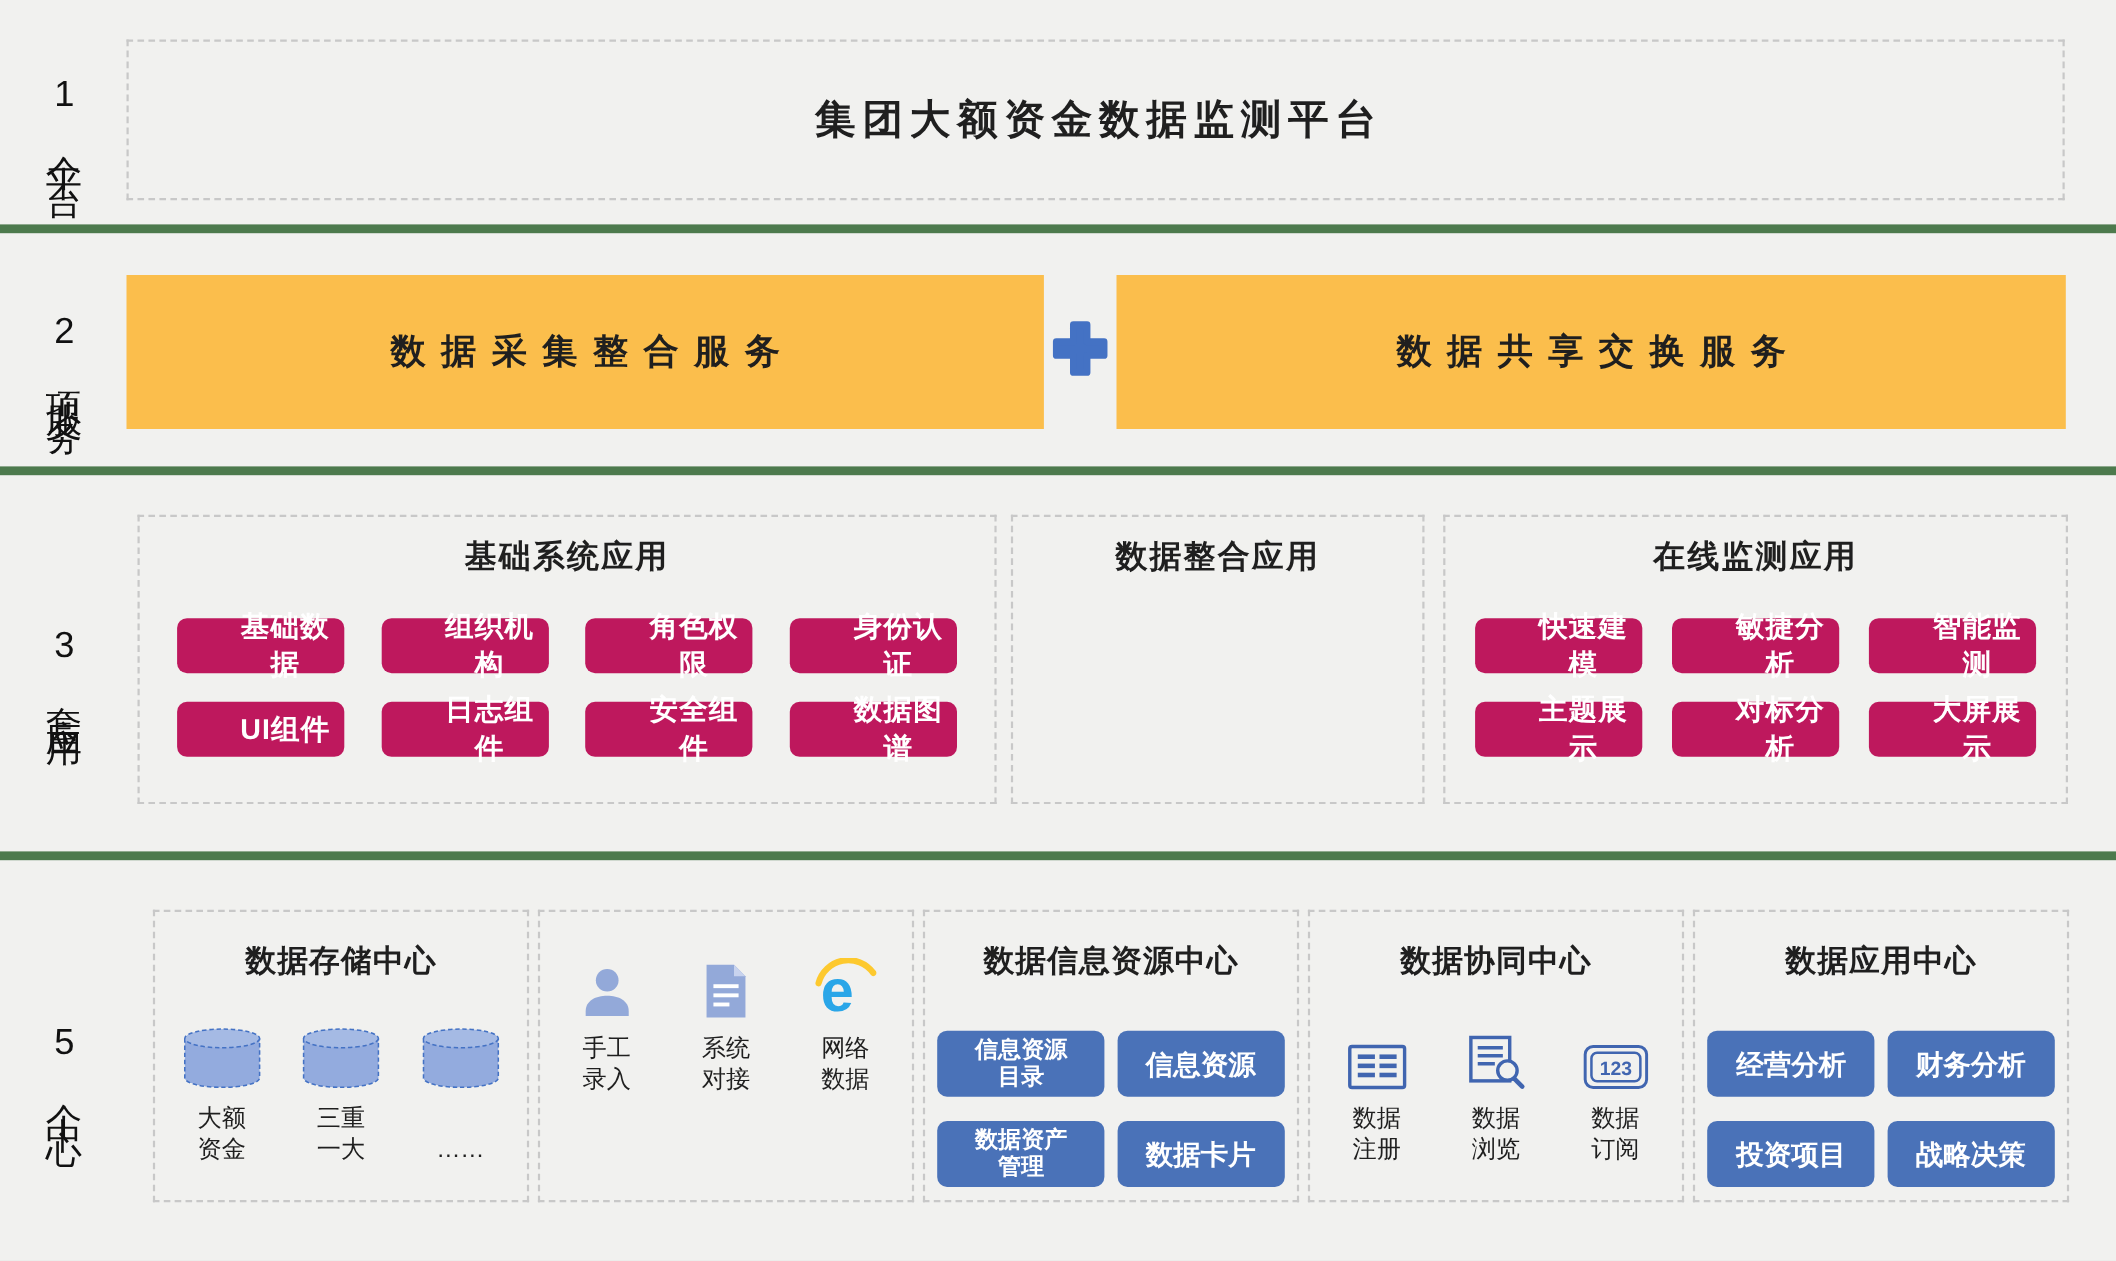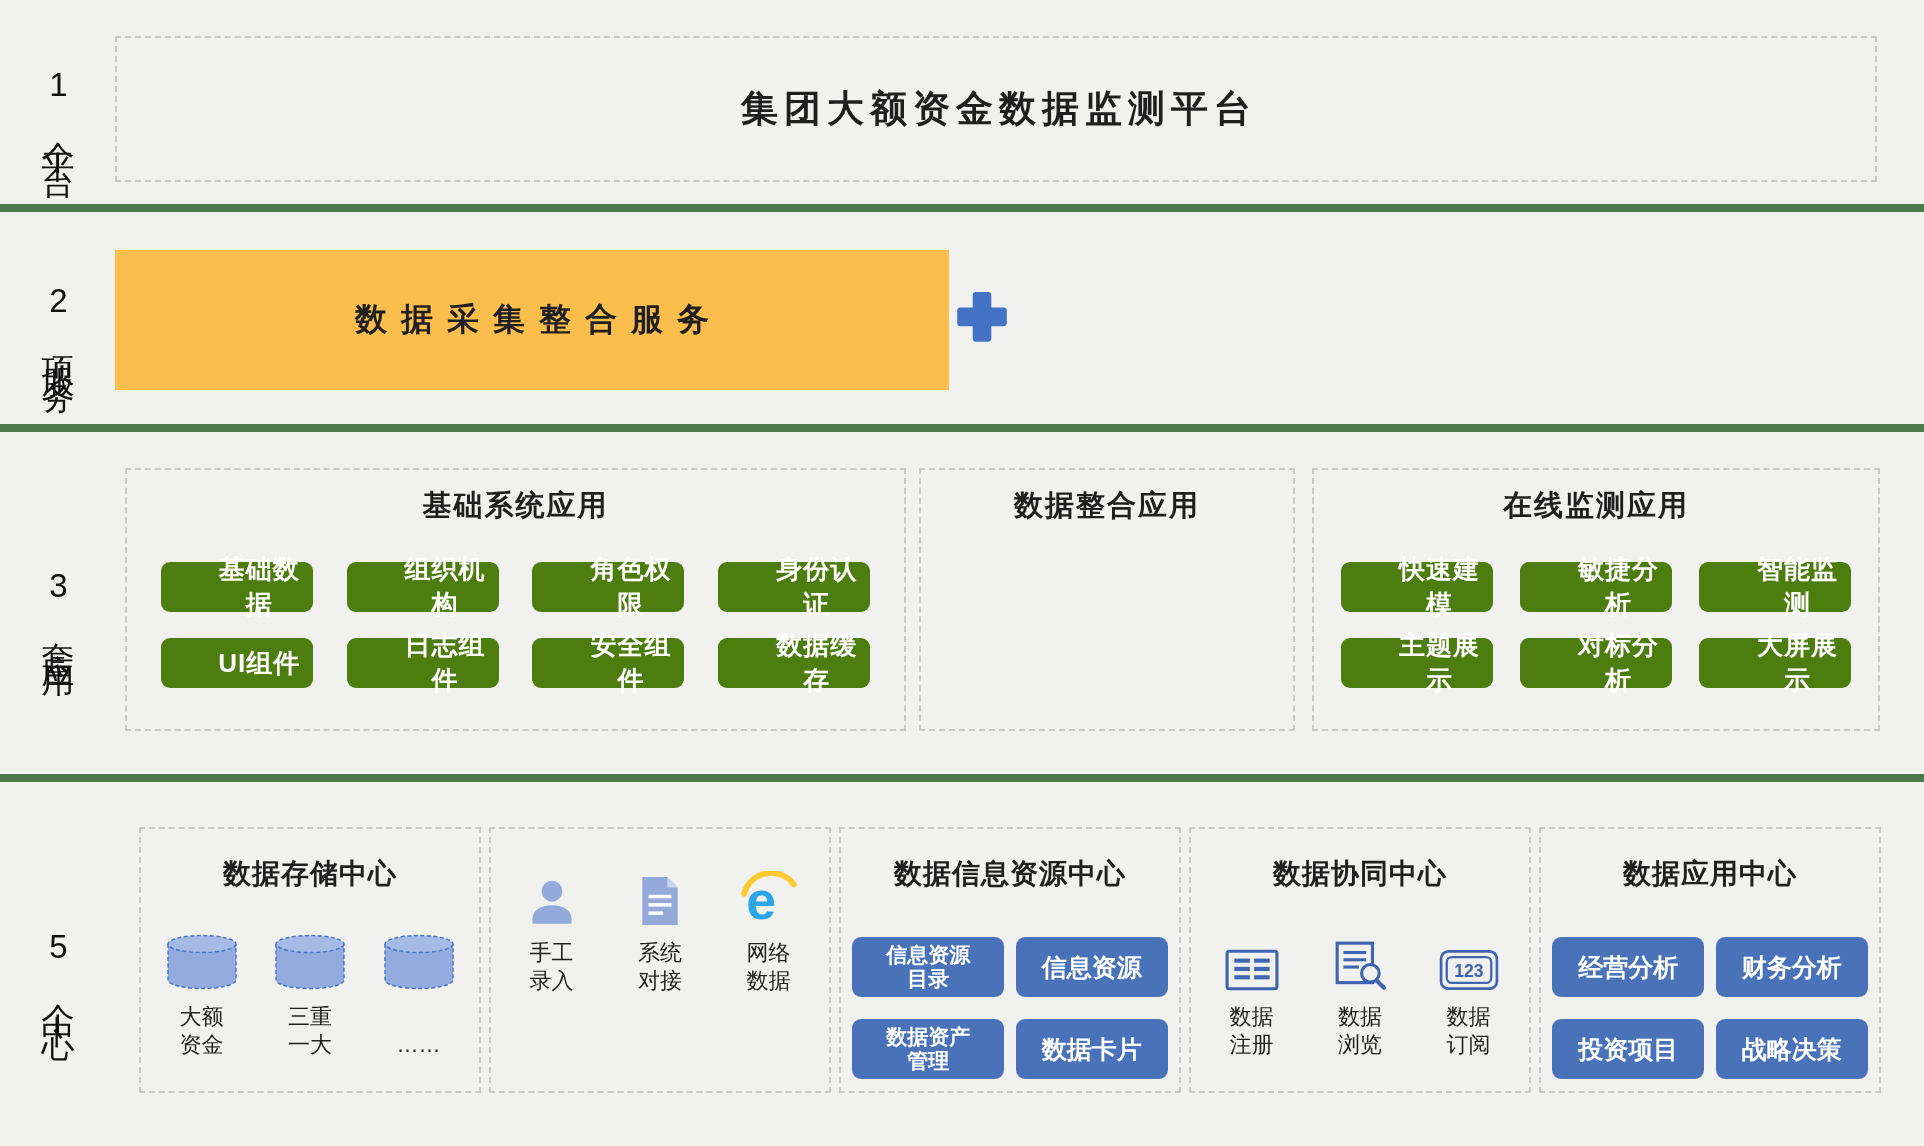--- a/index.html
+++ b/index.html
@@ -32,21 +32,21 @@
   
   .app-box { position:absolute; top:36px; height:263px; border:2px dashed #c8c8c8; }
   .appA { left:10px;  width:781px; }
   .appB { left:804px; width:376px; }
   .appC { left:1197px; width:568px; }
   .app-title { margin-top:16px; text-align:center; font-size:29px; font-weight:700; letter-spacing:2px; }
   .btn-grid { display:grid; justify-content:space-evenly; row-gap:26px; margin-top:36px; }
   .gridA { grid-template-columns:repeat(4,152px); }
   .gridB { grid-template-columns:repeat(2,152px); }
   .gridC { grid-template-columns:repeat(3,152px); }
-  .btn { height:50px; background:#4d7c0f; border-radius:9px; color:#fff; font-size:26px; font-weight:700;
+  .btn { height:50px; background:#be185d; border-radius:9px; color:#fff; font-size:26px; font-weight:700;
          display:flex; align-items:center; justify-content:center; letter-spacing:1px; text-align:center;padding-left:45px; }
 
   
   .center-box { position:absolute; top:45px; height:266px; width:342px; border:2px dashed #c8c8c8; }
   .c1 { left:24px; } .c2 { left:374px; } .c3 { left:724px; } .c4 { left:1074px; } .c5 { left:1424px; }
   .center-title { margin-top:26px; text-align:center; font-size:28px; font-weight:700; letter-spacing:1px; }
   .icon-row { display:flex; justify-content:space-evenly; margin-top:38px; }
   .icon-item { display:flex; flex-direction:column; align-items:center; width:96px; }
   .glyph { height:60px; display:flex; align-items:flex-end; justify-content:center; }
   .icon-label { margin-top:12px; font-size:22px; line-height:1.25; text-align:center;
@@ -79,20 +79,21 @@
     <div class="rail">
       <div class="rail-label">2项服务</div>
     </div>
     <div class="content">
       <div class="service-box svc1">数据采集整合服务</div>
       <div class="plus-wrap">
         <svg width="62" height="62" viewBox="0 0 60 60" aria-hidden="true">
           <path d="M24 6 h12 v15 h15 v12 h-15 v15 h-12 v-15 h-15 v-12 h15 z" fill="#4472c4" stroke="#4472c4" stroke-width="6" stroke-linejoin="round"></path>
         </svg>
       </div>
+      <div class="service-box svc2">数据共享交换服务</div>
     </div>
   </div>
 
   <div class="divider"></div>
 
   <div class="band b3">
     <div class="rail">
       <div class="rail-label">3套应用</div>
     </div>
     <div class="content">
@@ -100,21 +101,21 @@
       <div class="app-box appA">
         <div class="app-title">基础系统应用</div>
         <div class="btn-grid gridA">
           <div class="btn">基础数据</div>
           <div class="btn">组织机构</div>
           <div class="btn">角色权限</div>
           <div class="btn">身份认证</div>
           <div class="btn">UI组件</div>
           <div class="btn">日志组件</div>
           <div class="btn">安全组件</div>
-          <div class="btn">数据缓存</div>
+          <div class="btn">数据图谱</div>
         </div>
       </div>
 
       <div class="app-box appB">
         <div class="app-title">数据整合应用</div>
       </div>
 
       <div class="app-box appC">
         <div class="app-title">在线监测应用</div>
         <div class="btn-grid gridC">

